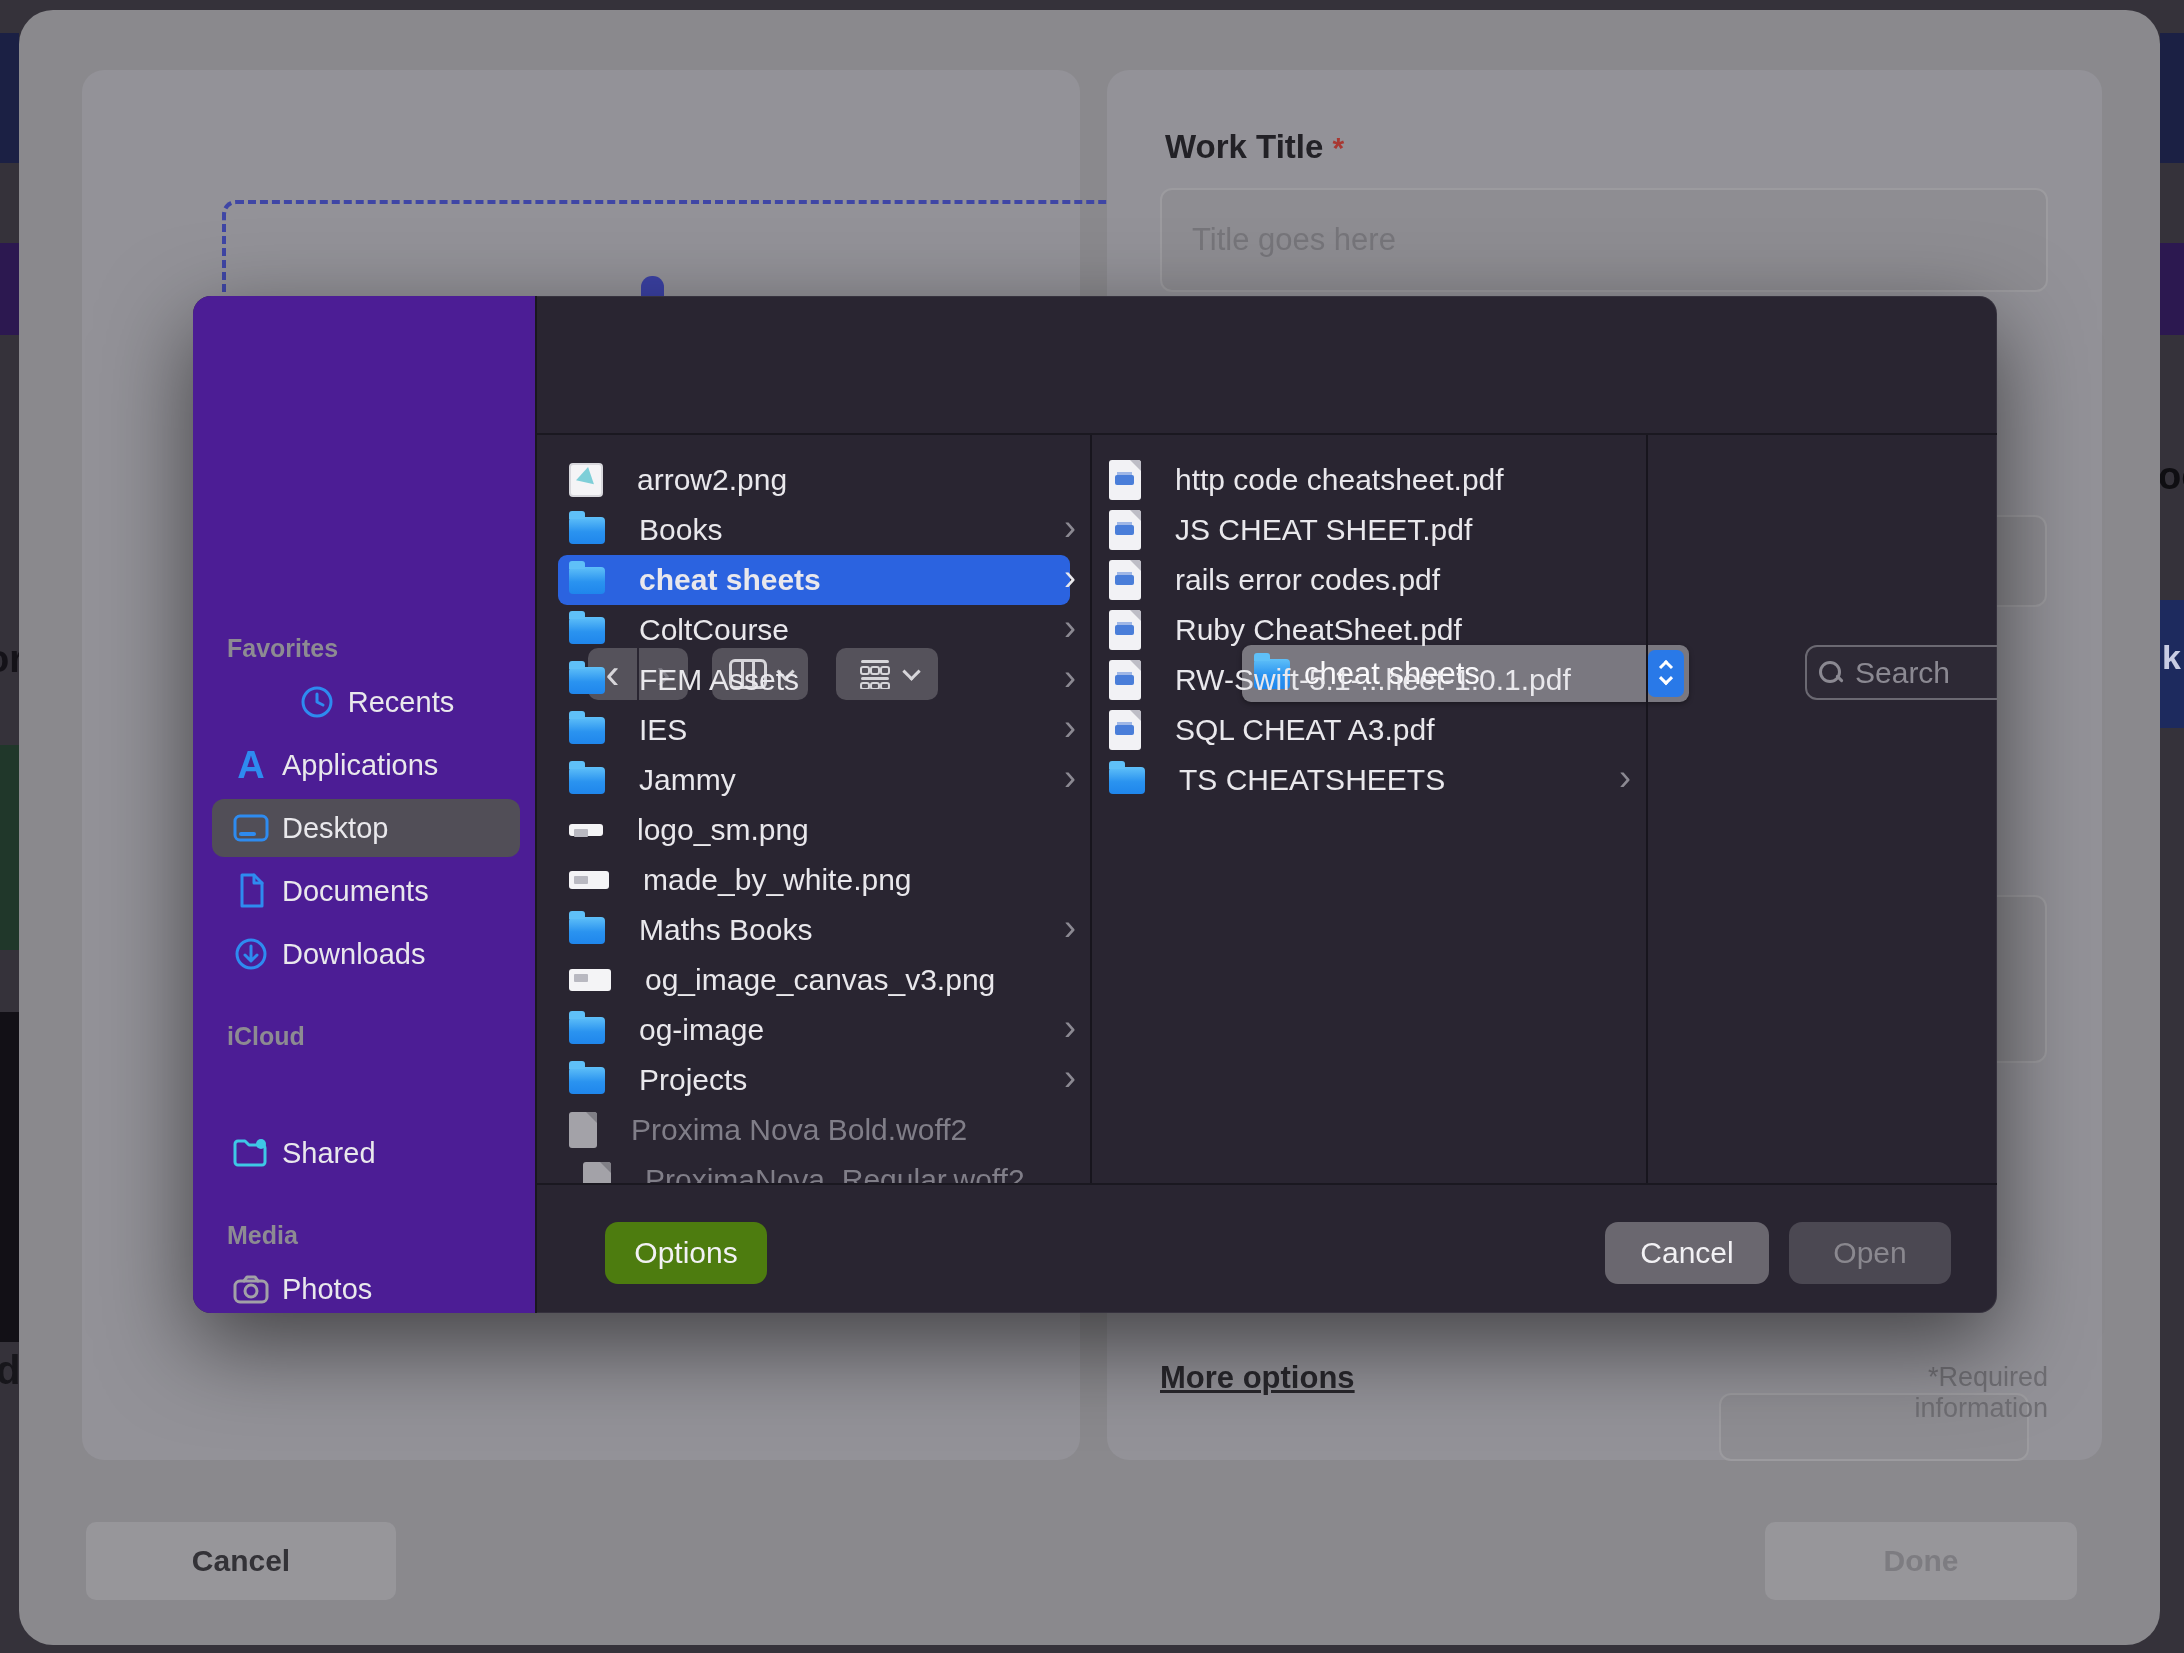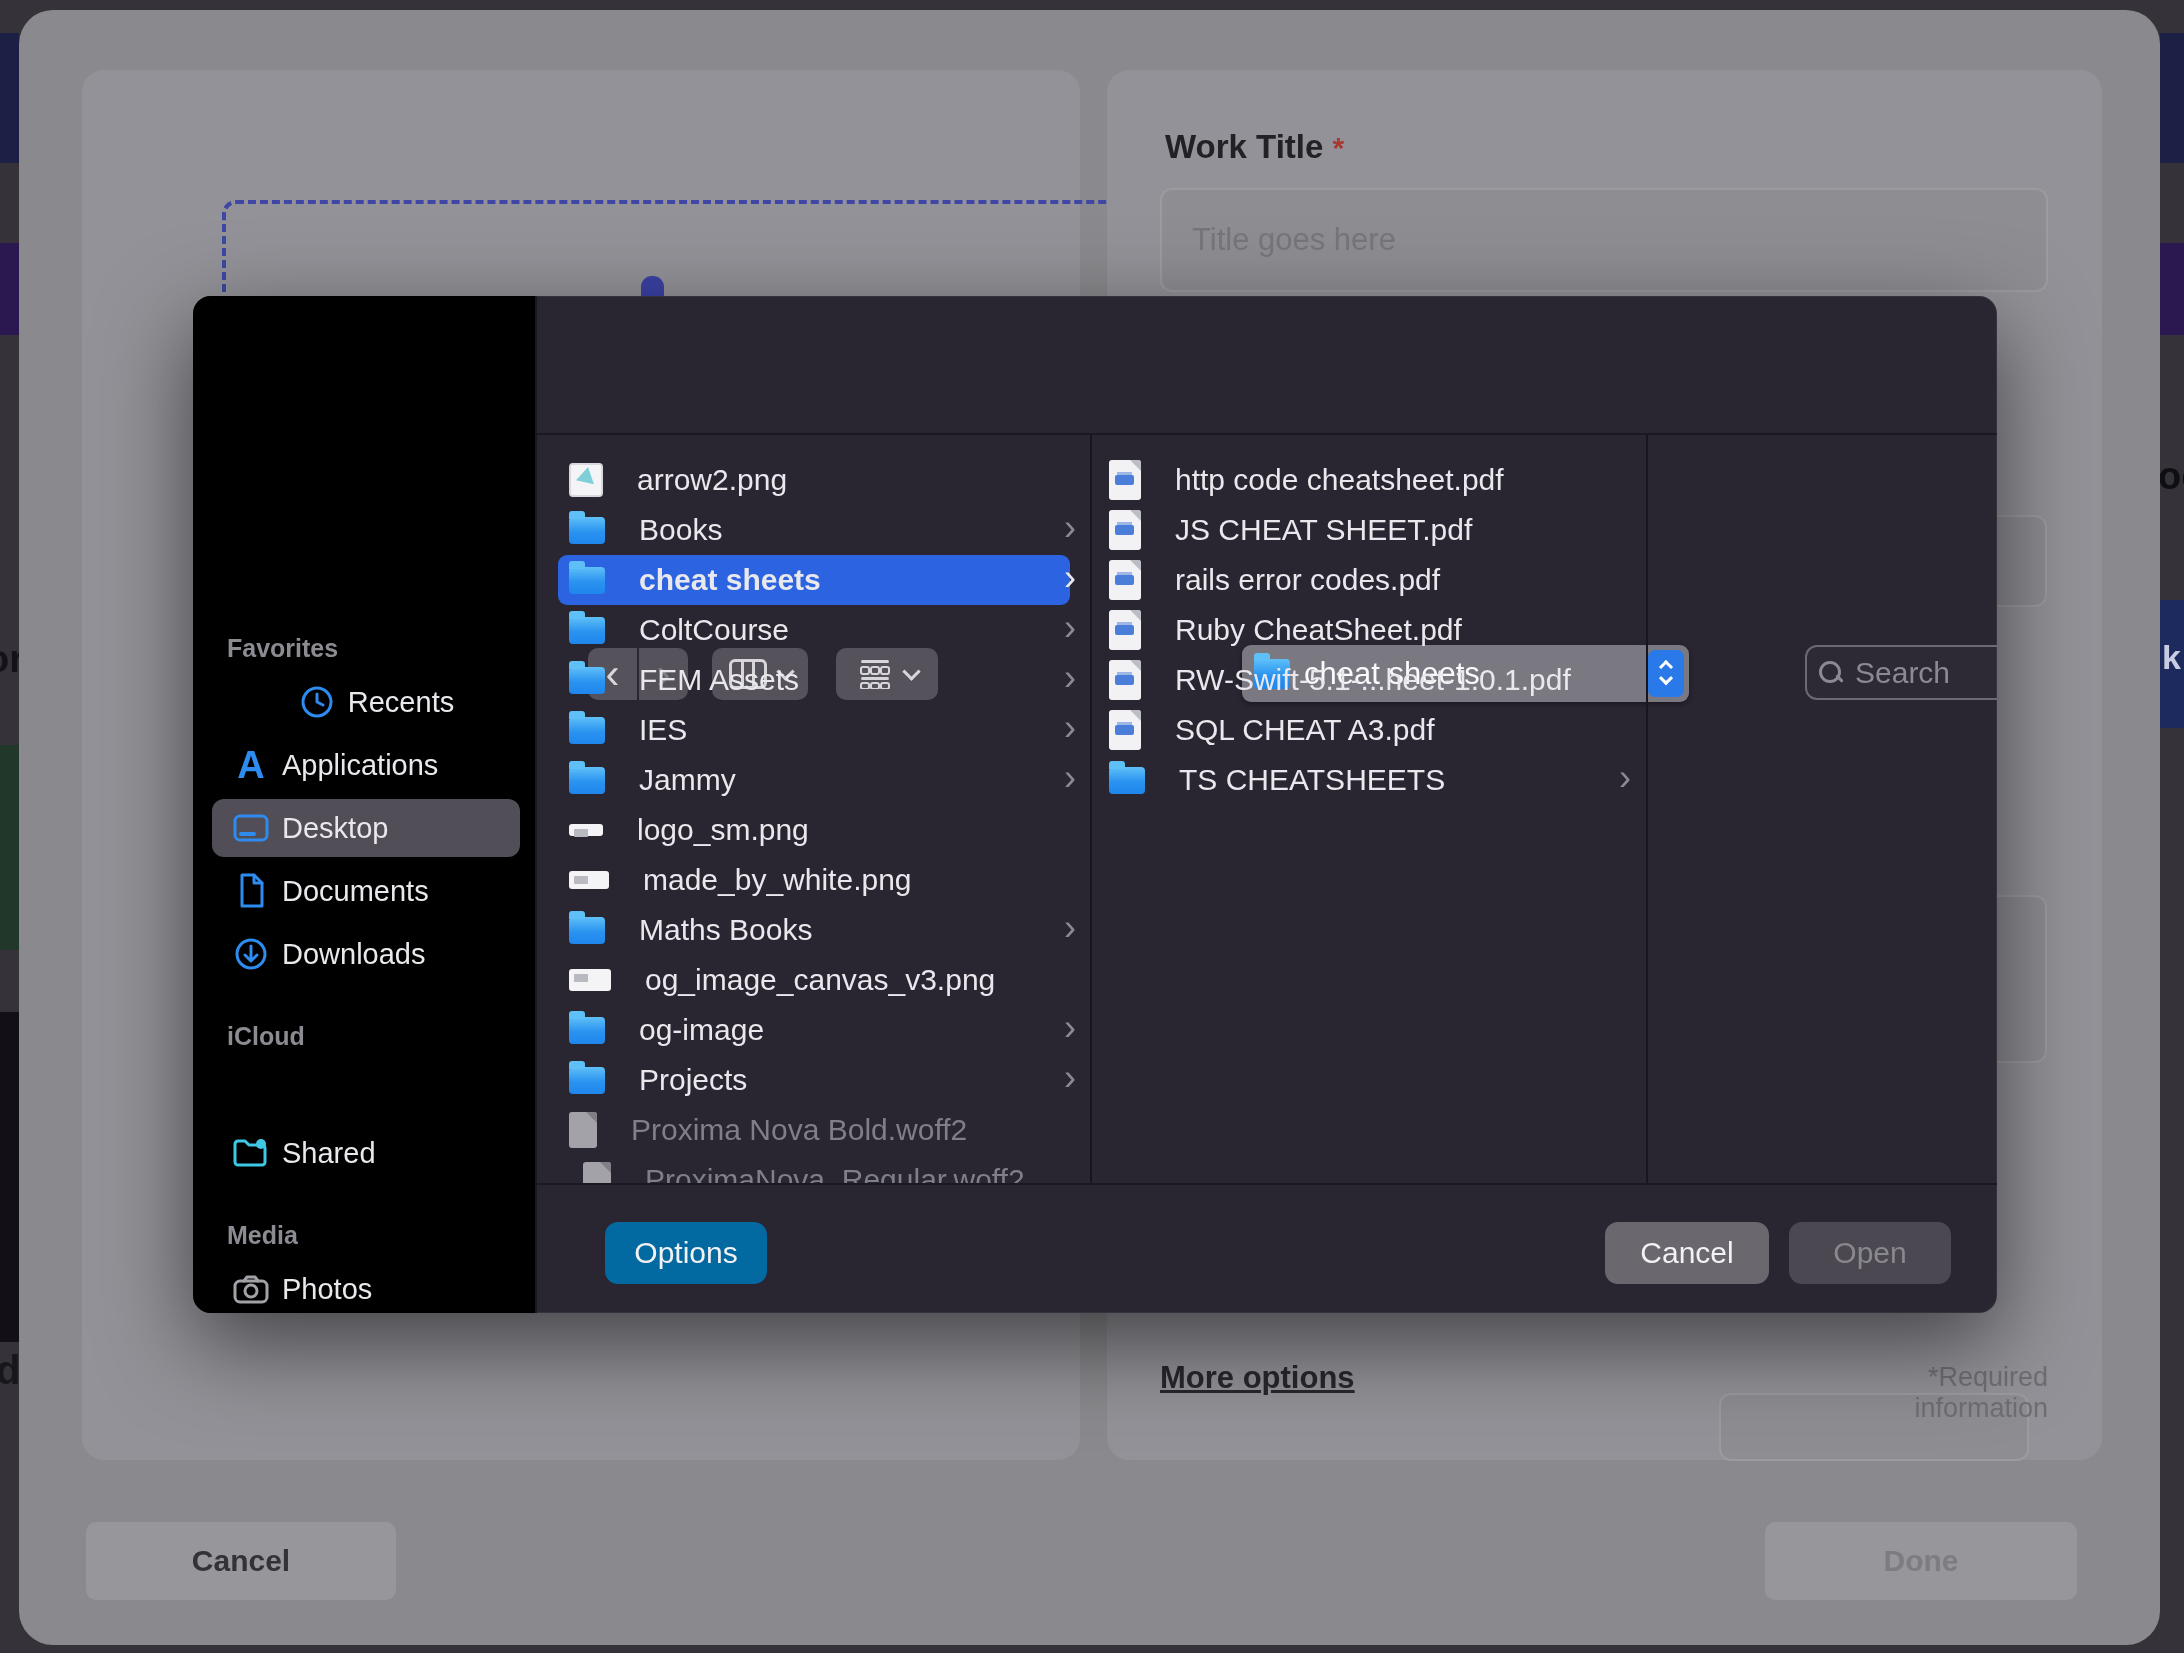--- a/index.html
+++ b/index.html
@@ -27,21 +27,21 @@
   #required-note{position:absolute;top:1352px;left:1790px;width:258px;text-align:right;font-size:27px;color:#6f6e73;}
   .bg-btn{position:absolute;top:1512px;height:78px;border-radius:10px;background:#97969a;display:flex;align-items:center;justify-content:center;font-size:30px;font-weight:700;}
   #bg-cancel{left:86px;width:310px;color:#333237;}
   #bg-done{left:1765px;width:312px;color:#7d7c81;}
 
   
   #dialog{position:absolute;left:193px;top:296px;width:1804px;height:1017px;background:#292531;border-radius:18px;
           box-shadow:0 30px 90px rgba(0,0,0,.55), inset 0 0 0 1px rgba(255,255,255,.06);overflow:hidden;}
 
   
-  #sidebar{position:absolute;left:0;top:0;width:344px;height:100%;background:#000000;border-right:2px solid #19171f;}
+  #sidebar{position:absolute;left:0;top:0;width:344px;height:100%;background:#4c1d95;border-right:2px solid #19171f;}
   .sb-heading{position:absolute;left:34px;font-size:25px;font-weight:700;color:#8d8b92;}
   .sb-item{position:absolute;left:19px;width:308px;height:58px;border-radius:12px;display:flex;align-items:center;cursor:default;}
   .sb-item.selected{background:#514e57;}
   .sb-ic{width:62px;display:flex;align-items:center;justify-content:center;flex:0 0 62px;margin-left:8px;}
   .sb-label{font-size:29px;color:#e9e8ec;font-weight:400;}
   .appA{color:#2e8bf0;font-size:38px;font-weight:700;line-height:1;}
 
   
   .tb-btn{position:absolute;top:352px;height:52px;background:#55525b;border-radius:10px;display:flex;align-items:center;justify-content:center;}
   .chev{display:inline-block;width:13px;height:13px;border-right:3px solid #d7d6da;border-bottom:3px solid #d7d6da;}
@@ -77,21 +77,21 @@
   .col-div{position:absolute;top:0;bottom:0;width:2px;background:#17151d;}
   .frow{position:absolute;height:50px;display:flex;align-items:center;}
   .frow .nm{font-size:30px;color:#e9e8ec;margin-left:34px;white-space:nowrap;}
   .frow.dim .nm{color:#807e88;}
   .frow .rchev{position:absolute;font-size:36px;color:#8b8992;top:2px;}
   .selrow{position:absolute;left:21px;top:0;width:512px;height:50px;background:#2b63e0;border-radius:9px;}
 
   
   #dlg-footer{position:absolute;left:0;right:0;bottom:0;height:128px;}
   .dlg-btn{position:absolute;top:37px;height:62px;border-radius:13px;display:flex;align-items:center;justify-content:center;font-size:30px;font-weight:500;}
-  #btn-options{left:412px;width:162px;background:#0369a1;color:#f2f1f4;text-align:center;}
+  #btn-options{left:412px;width:162px;background:#4d7c0f;color:#f2f1f4;text-align:center;}
   #btn-cancel{left:1412px;width:164px;background:#6a676f;color:#f2f1f4;}
   #btn-open{left:1596px;width:162px;background:#4b4852;color:#8a888f;}
 
   
   svg .st{stroke:#2e8bf0;stroke-width:3;fill:none;stroke-linecap:round;stroke-linejoin:round;}
   svg .cy{stroke:#3ec8e6;stroke-width:3;fill:none;stroke-linecap:round;stroke-linejoin:round;}
   svg .gy{stroke:#a2a1a7;stroke-width:3;fill:none;stroke-linecap:round;stroke-linejoin:round;}
   .mag{position:relative;width:24px;height:24px;flex:0 0 24px;margin-right:10px;}
   .mag::before{content:"";position:absolute;left:0;top:0;width:16px;height:16px;border:3px solid #8b8992;border-radius:50%;}
   .mag::after{content:"";position:absolute;left:16px;top:16px;width:9px;height:3px;background:#8b8992;transform:rotate(45deg);border-radius:2px;}

